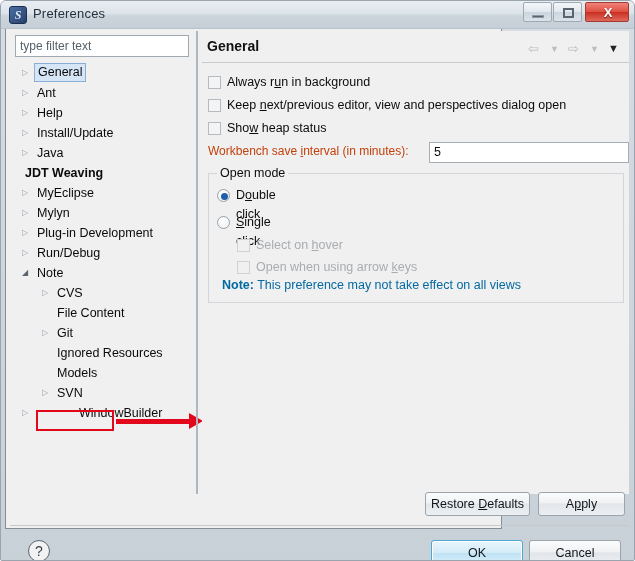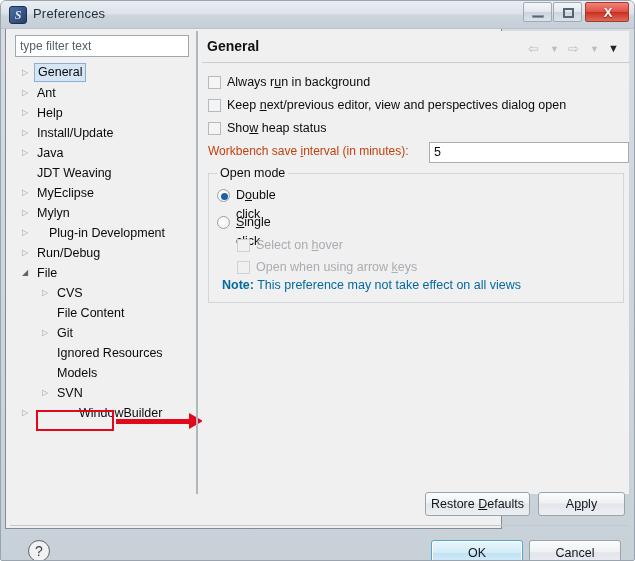--- a/index.html
+++ b/index.html
@@ -372,41 +372,41 @@
           </div>
           <div class="trow">
             <span class="tw-arrow" style="left: 8px;">▷</span>
             <span class="tlabel" style="left: 26px;">Install/Update</span>
           </div>
           <div class="trow">
             <span class="tw-arrow" style="left: 8px;">▷</span>
             <span class="tlabel" style="left: 26px;">Java</span>
           </div>
           <div class="trow">
-            <span class="tlabel" style="left: 26px;">JDT Weaving</span>
+            <span class="tlabel" style="left: 14px; font-weight: bold;">JDT Weaving</span>
           </div>
           <div class="trow">
             <span class="tw-arrow" style="left: 8px;">▷</span>
             <span class="tlabel" style="left: 26px;">MyEclipse</span>
           </div>
           <div class="trow">
             <span class="tw-arrow" style="left: 8px;">▷</span>
             <span class="tlabel" style="left: 26px;">Mylyn</span>
           </div>
           <div class="trow">
             <span class="tw-arrow" style="left: 8px;">▷</span>
-            <span class="tlabel" style="left: 26px; margin-left: 12px;">Plug-in Development</span>
+            <span class="tlabel" style="left: 26px;">Plug-in Development</span>
           </div>
           <div class="trow">
             <span class="tw-arrow" style="left: 8px;">▷</span>
             <span class="tlabel" style="left: 26px;">Run/Debug</span>
           </div>
           <div class="trow">
             <span class="tw-arrow open" style="left: 8px;">◢</span>
-            <span class="tlabel" style="left: 26px;">File</span>
+            <span class="tlabel" style="left: 26px;">Note</span>
           </div>
           <div class="trow">
             <span class="tw-arrow" style="left: 28px;">▷</span>
             <span class="tlabel" style="left: 46px;">CVS</span>
           </div>
           <div class="trow">
             <span class="tlabel" style="left: 46px;">File Content</span>
           </div>
           <div class="trow">
             <span class="tw-arrow" style="left: 28px;">▷</span>

